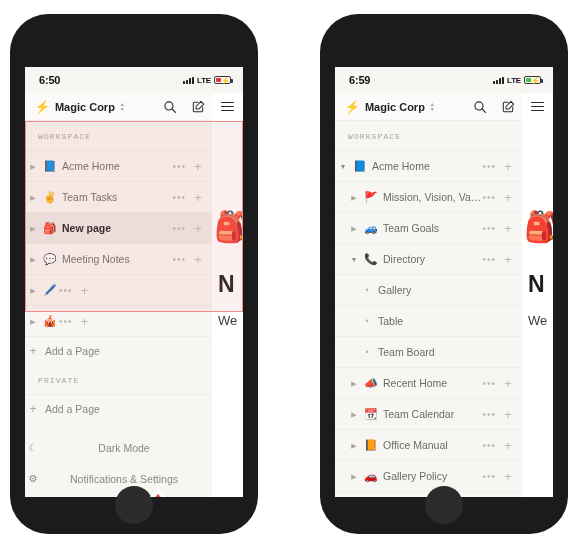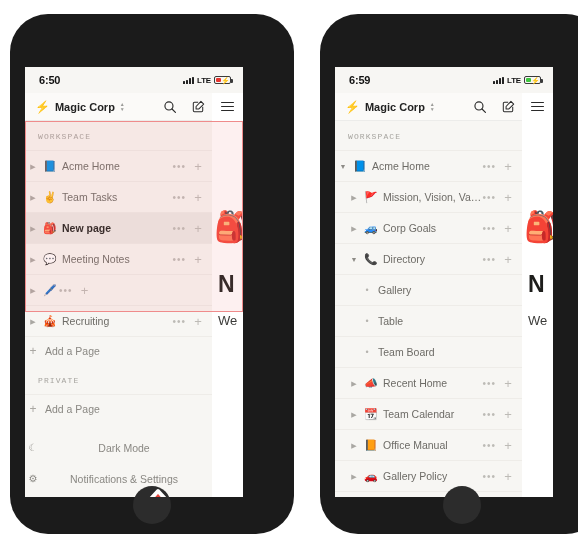--- a/index.html
+++ b/index.html
@@ -8,21 +8,21 @@
     background: #ffffff;
     font-family: "Liberation Sans", sans-serif;
     overflow: hidden;
   }
   .stage { position: relative; width: 578px; height: 547px; }
 
   
   .phone {
     position: absolute;
     top: 14px;
-    width: 284px;
+    width: 248px;
     height: 520px;
     background: #1b1b1b;
     border-radius: 38px;
   }
   .phone.left  { left: 10px; }
   .phone.right { left: 320px; }
 
   .screen {
     position: absolute;
     left: 15px; top: 53px;
@@ -315,21 +315,20 @@
           <div class="row">
             <span class="caret">▶</span>
             <span class="emoji">🖊️</span>
             <span class="dots">•••</span>
             <span class="plus">+</span>
           </div>
 
           <div class="row">
             <span class="caret">▶</span>
             <span class="emoji">🎪</span>
-            <span class="label">Recruiting</span>
             <span class="dots">•••</span>
             <span class="plus">+</span>
           </div>
 
           <div class="row addpage">
             <span class="plus-left">+</span>
             <span class="label">Add a Page</span>
           </div>
 
           <div class="section-label">PRIVATE</div>
@@ -435,21 +434,21 @@
             <span class="caret">▶</span>
             <span class="emoji">🚩</span>
             <span class="label">Mission, Vision, Valu…</span>
             <span class="dots">•••</span>
             <span class="plus">+</span>
           </div>
 
           <div class="row indent-1">
             <span class="caret">▶</span>
             <span class="emoji">🚙</span>
-            <span class="label">Corp Goals</span>
+            <span class="label">Team Goals</span>
             <span class="dots">•••</span>
             <span class="plus">+</span>
           </div>
 
           <div class="row indent-1">
             <span class="caret open">▼</span>
             <span class="emoji">📞</span>
             <span class="label">Directory</span>
             <span class="dots">•••</span>
             <span class="plus">+</span>

